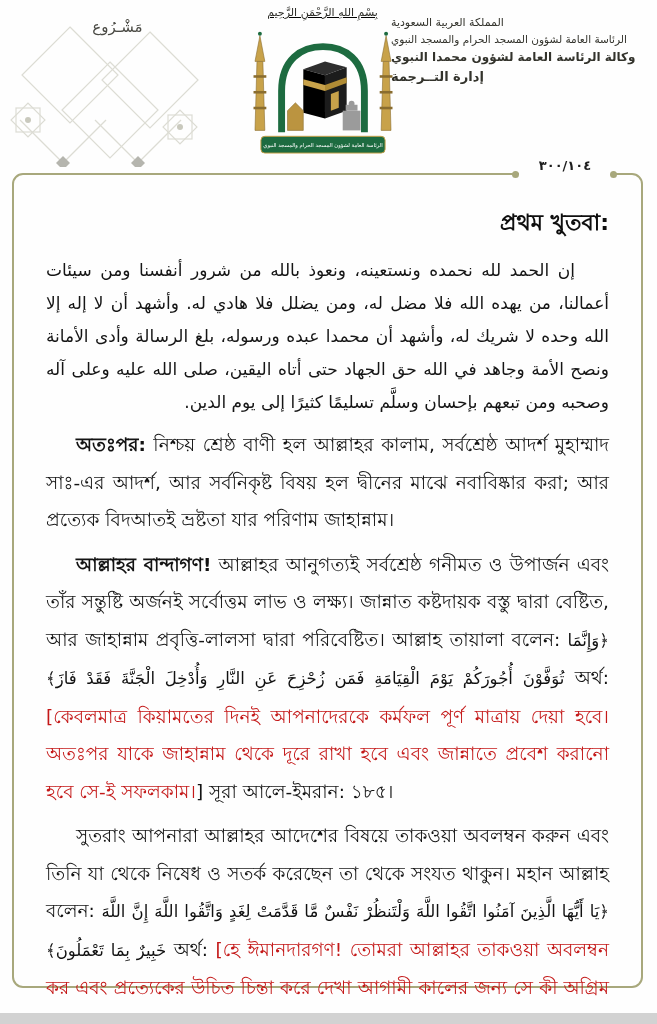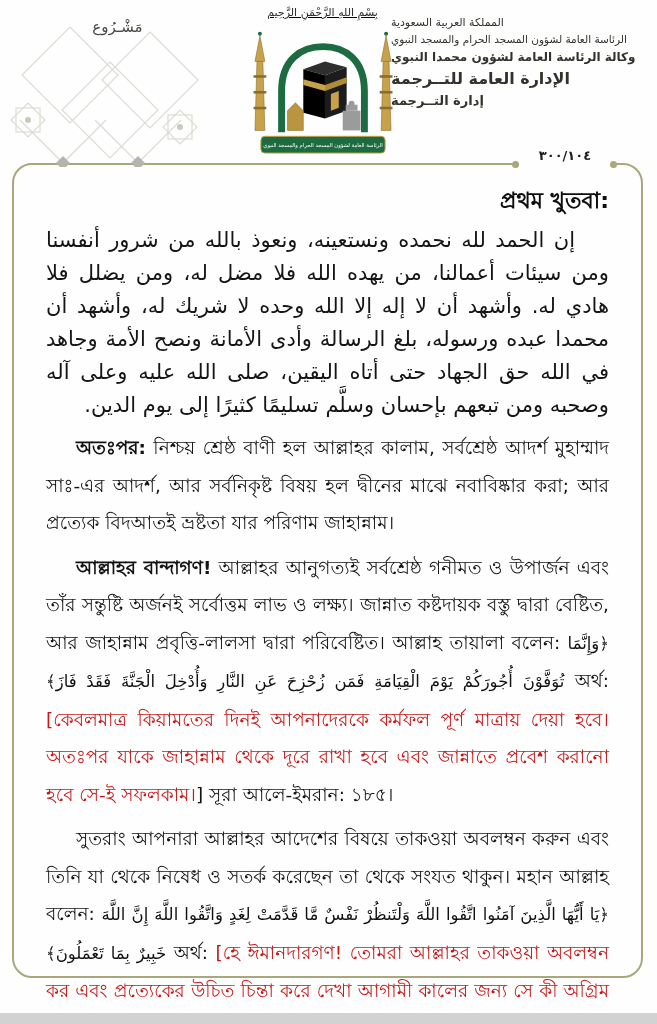--- a/index.html
+++ b/index.html
@@ -20,33 +20,33 @@
 
   .hdr-right{position:absolute;right:6px;top:16px;width:260px;text-align:left;direction:rtl;
              color:#33332c;z-index:2;}
   .hdr-right .r1{font-size:11px;}
   .hdr-right .r2{font-size:10.5px;margin-top:4px;}
   .hdr-right .r3{font-size:12px;font-weight:bold;margin-top:5px;}
   .hdr-right .r4{font-size:16px;font-weight:bold;margin-top:5px;}
   .hdr-right .r5{font-size:13px;font-weight:bold;margin-top:5px;}
 
   
-  .box{position:absolute;left:12px;top:163px;width:631px;height:815px;box-sizing:border-box;
-       border:2px solid #a8a87c;border-radius:20px;padding:10px 32px 0 32px;background:#fefefe;}
+  .box{position:absolute;left:12px;top:173px;width:631px;height:815px;box-sizing:border-box;
+       border:2px solid #a8a87c;border-radius:11px;padding:22px 32px 0 32px;background:#fefefe;}
   .gap-cover{position:absolute;left:505px;top:-3px;width:92px;height:6px;background:#fefefe;}
   .gap-dot{position:absolute;top:-4px;width:7px;height:7px;border-radius:50%;background:#a8a87c;}
   .gap-dot.d1{left:498px;}
   .gap-dot.d2{left:596px;}
   .doc-number{position:absolute;left:505px;top:-17px;width:92px;text-align:center;
               font-size:13px;font-weight:bold;color:#1c1c1c;direction:rtl;}
 
   .title{margin:8px 0 4px 0;text-align:right;font-size:22px;font-weight:bold;color:#0e0e0e;}
 
-  .arabic-intro{direction:rtl;text-align:justify;font-size:21px;line-height:33px;
-                color:#151515;text-indent:34px;margin:4px 0 6px 0;}
+  .arabic-intro{direction:rtl;text-align:justify;font-size:17px;line-height:33px;
+                color:#151515;text-indent:34px;margin:12px 0 6px 0;}
 
   .bn{text-align:justify;font-size:18.5px;line-height:37.5px;color:#131313;
       text-indent:30px;margin:7px 0 0 0;}
   .bn .lead{font-weight:bold;}
   .bn .verse{direction:rtl;unicode-bidi:embed;font-size:16.5px;color:#111;}
   .bn .red{color:#c41818;}
   .bn .ref{color:#131313;}
 
   
   .footer-bar{position:absolute;left:0;bottom:0;width:657px;height:11px;background:#d2d2d2;}
@@ -124,21 +124,20 @@
         <rect x="17" y="118" width="126" height="17" rx="4" fill="#1d6b40" stroke="#c8a24a" stroke-width="1"></rect>
         <text x="80" y="129" text-anchor="middle" font-size="5.4" fill="#ffffff">الرئاسة العامة لشؤون المسجد الحرام والمسجد النبوي</text>
       </g>
     </svg>
   </div>
 
   <div class="hdr-right">
     <div class="r1">المملكة العربية السعودية</div>
     <div class="r2">الرئاسة العامة لشؤون المسجد الحرام والمسجد النبوي</div>
     <div class="r3">وكالة الرئاسة العامة لشؤون محمدا النبوي</div>
-    <div class="r4">الإدارة العامة للتــرجمة</div>
     <div class="r5">إدارة التــرجمة</div>
   </div>
 
   <div class="box">
     <div class="gap-cover"></div>
     <div class="gap-dot d1"></div>
     <div class="gap-dot d2"></div>
     <div class="doc-number">٣٠٠/١٠٤</div>
 
     <h1 class="title">প্রথম খুতবা:</h1>

